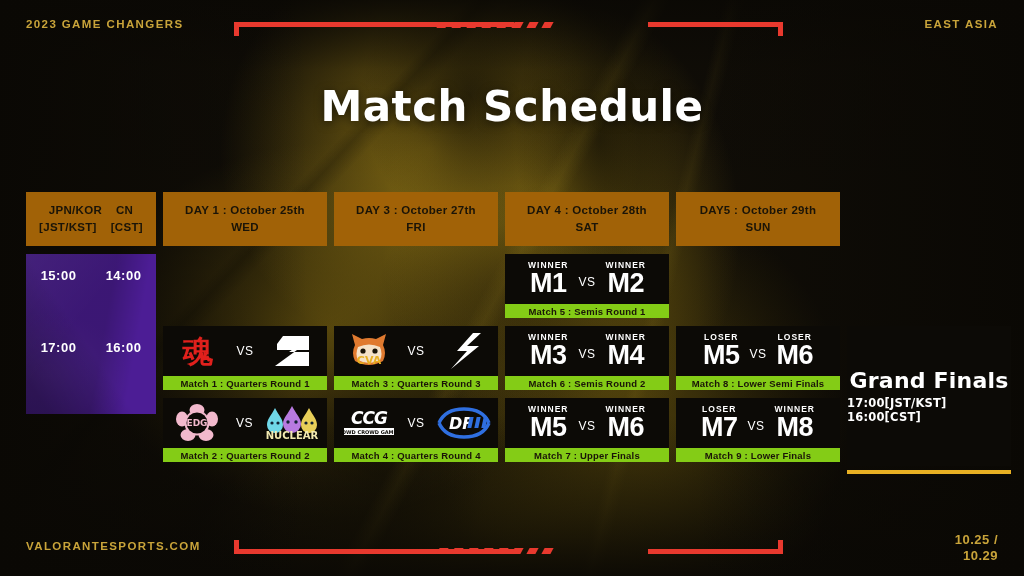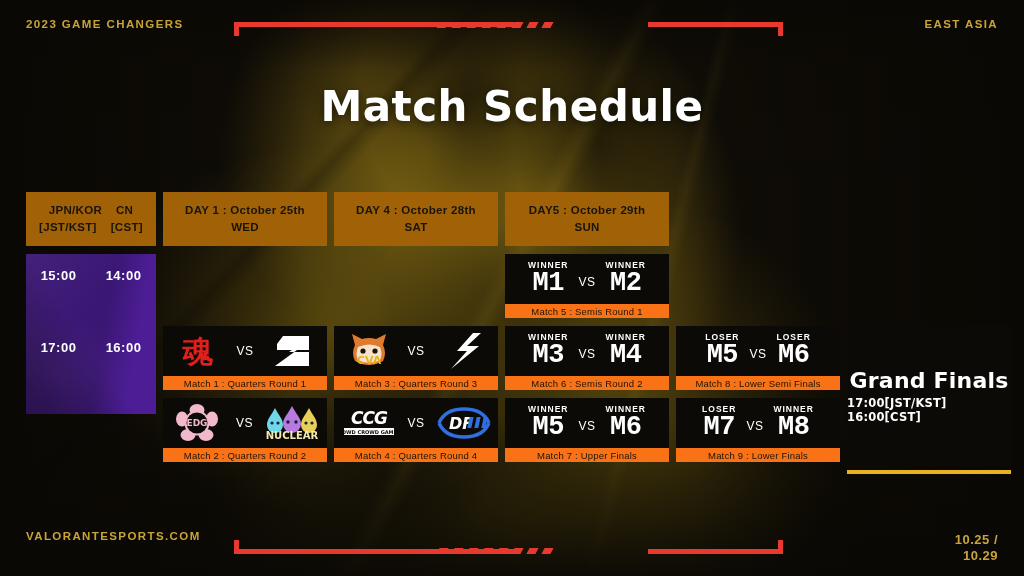--- a/index.html
+++ b/index.html
@@ -56,21 +56,21 @@
   
   .chrome-text {
     position:absolute;
     font-size:11.5px; font-weight:700;
     letter-spacing:1.4px;
     color:#c9a43a;
     white-space:nowrap;
   }
   #kicker   { left:26px;  top:18px; }
   #region   { right:26px; top:18px; }
-  #site     { left:26px;  bottom:34px;margin-top:29px; }
+  #site     { left:26px;  bottom:24px;margin-top:29px; }
 
   #datetag {
     position:absolute; right:26px; bottom:12px;
     text-align:right;
     font-size:13px; font-weight:700; line-height:1.25;
     color:#c9a43a; letter-spacing:.5px;
   }
 
   
   .bracket { position:absolute; height:14px; }
@@ -168,37 +168,37 @@
   .card-body {
     height:50px;
     background:#0c0a06;
     display:flex; align-items:center; justify-content:center;
     gap:8px;
     padding:0 6px;
     overflow:hidden;
   }
   .card-label {
     height:14px;
-    background:#f97316;
+    background:#84cc16;
     color:#1a1408;
-    font-size:9.5px; font-weight:400;
+    font-size:9.5px; font-weight:700;
     letter-spacing:.2px;
     display:flex; align-items:center; justify-content:center;
     white-space:nowrap;
   }
 
   
   .ph { display:flex; flex-direction:column; align-items:center; line-height:1; }
   .ph-qual {
     color:#fff; font-size:8.5px; font-weight:800; letter-spacing:1px;
     margin-bottom:1px;
   }
   .ph-code {
     color:#fff; font-size:27px; font-weight:800; letter-spacing:-.5px;
-    font-family:Liberation Mono, monospace;
+    font-family:Liberation Sans, sans-serif;
   }
   .vs {
     color:#fff; font-size:12px; font-weight:400; letter-spacing:.5px;
     padding:0 2px; align-self:center; margin-top:6px;
   }
   .vs.mid { margin-top:0; }
 
   
   .logo { width:62px; height:42px; display:flex; align-items:center; justify-content:center; }
   .logo svg, .logo .glyph { display:block; }
@@ -283,20 +283,24 @@
         </div>
         <div class="hdr-tz">
           <span class="tz-l">[JST/KST]</span>
           <span class="tz-l">[CST]</span>
         </div>
       </div>
 
       <div class="hdr col-day">
         <span>DAY 1 : October 25th</span>
         <span>WED</span>
+      </div>
+      <div class="hdr col-day">
+        <span>DAY 3 : October 27th</span>
+        <span>FRI</span>
       </div>
       <div class="hdr col-day">
         <span>DAY 4 : October 28th</span>
         <span>SAT</span>
       </div>
       <div class="hdr col-day">
         <span>DAY5 : October 29th</span>
         <span>SUN</span>
       </div>
     </div>

